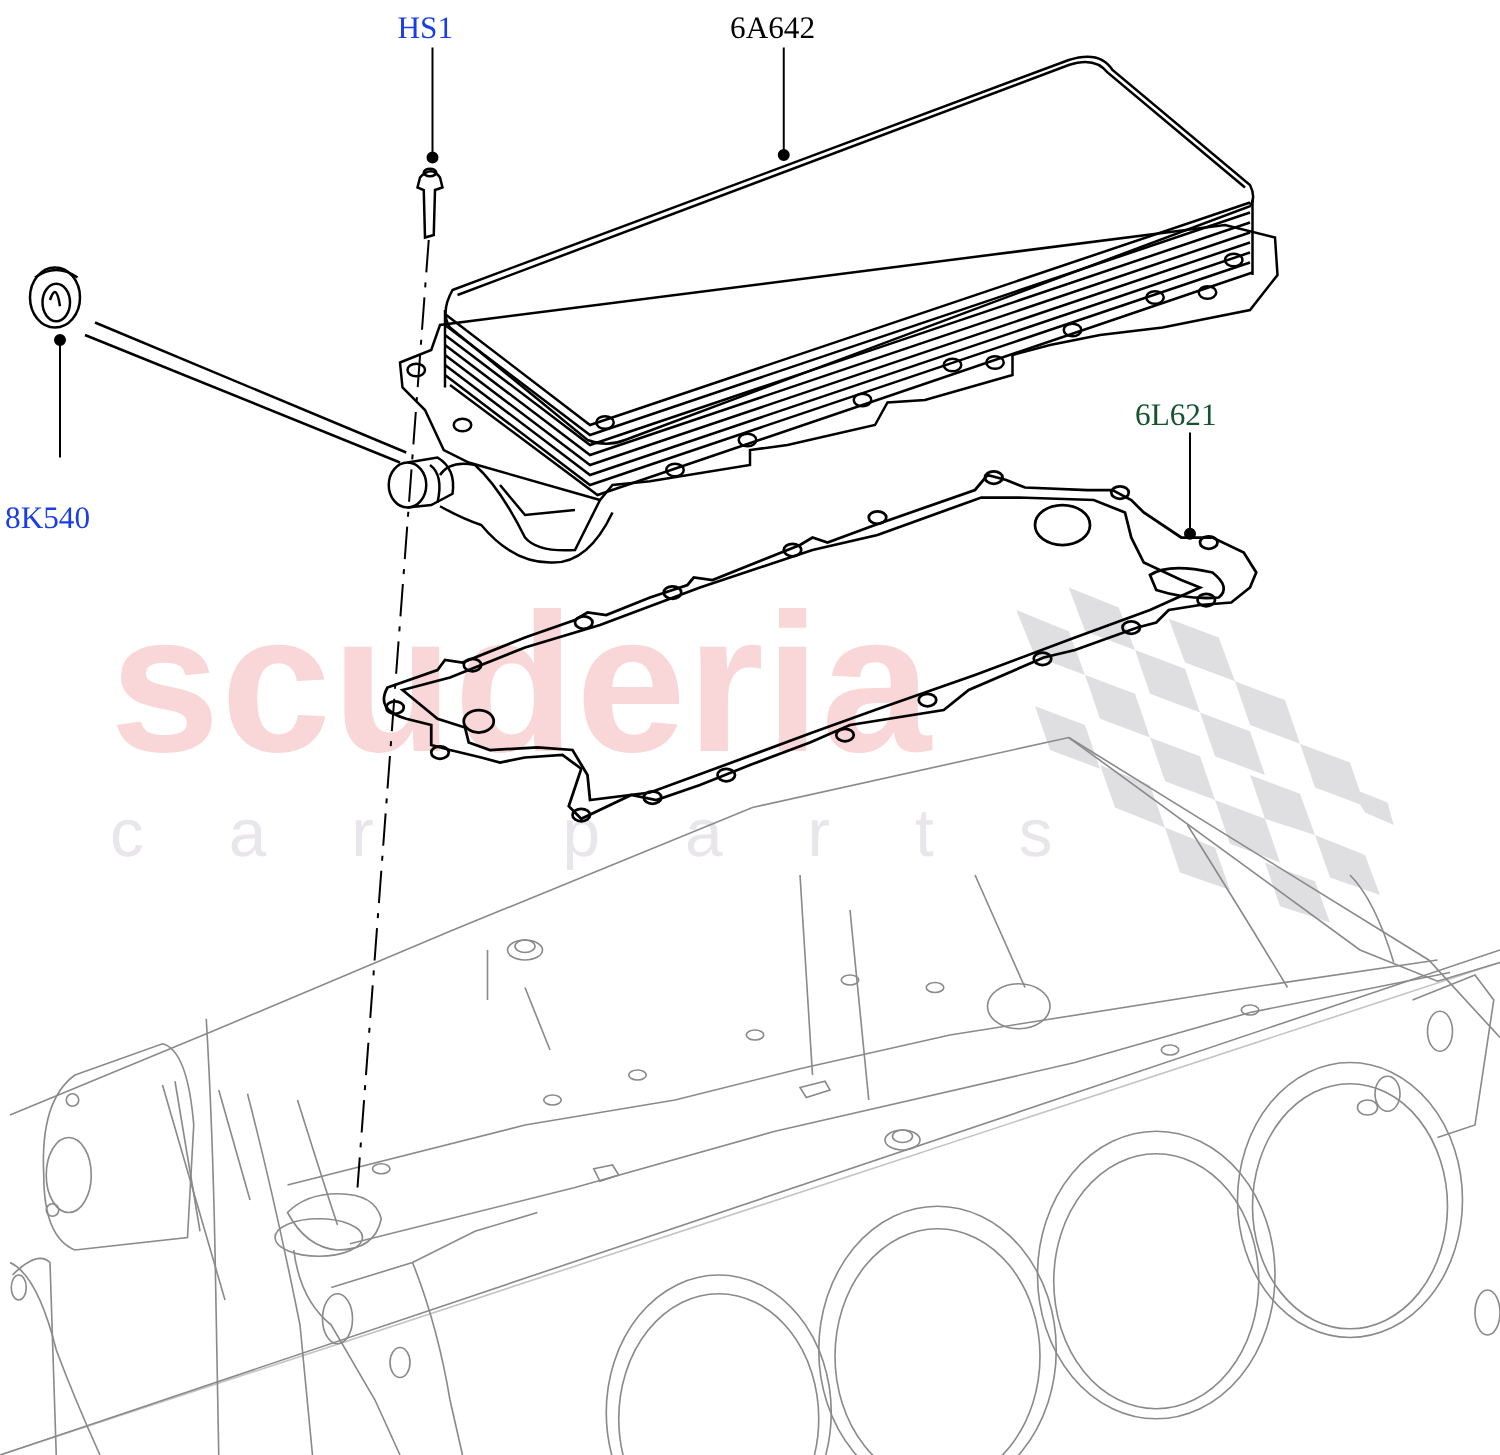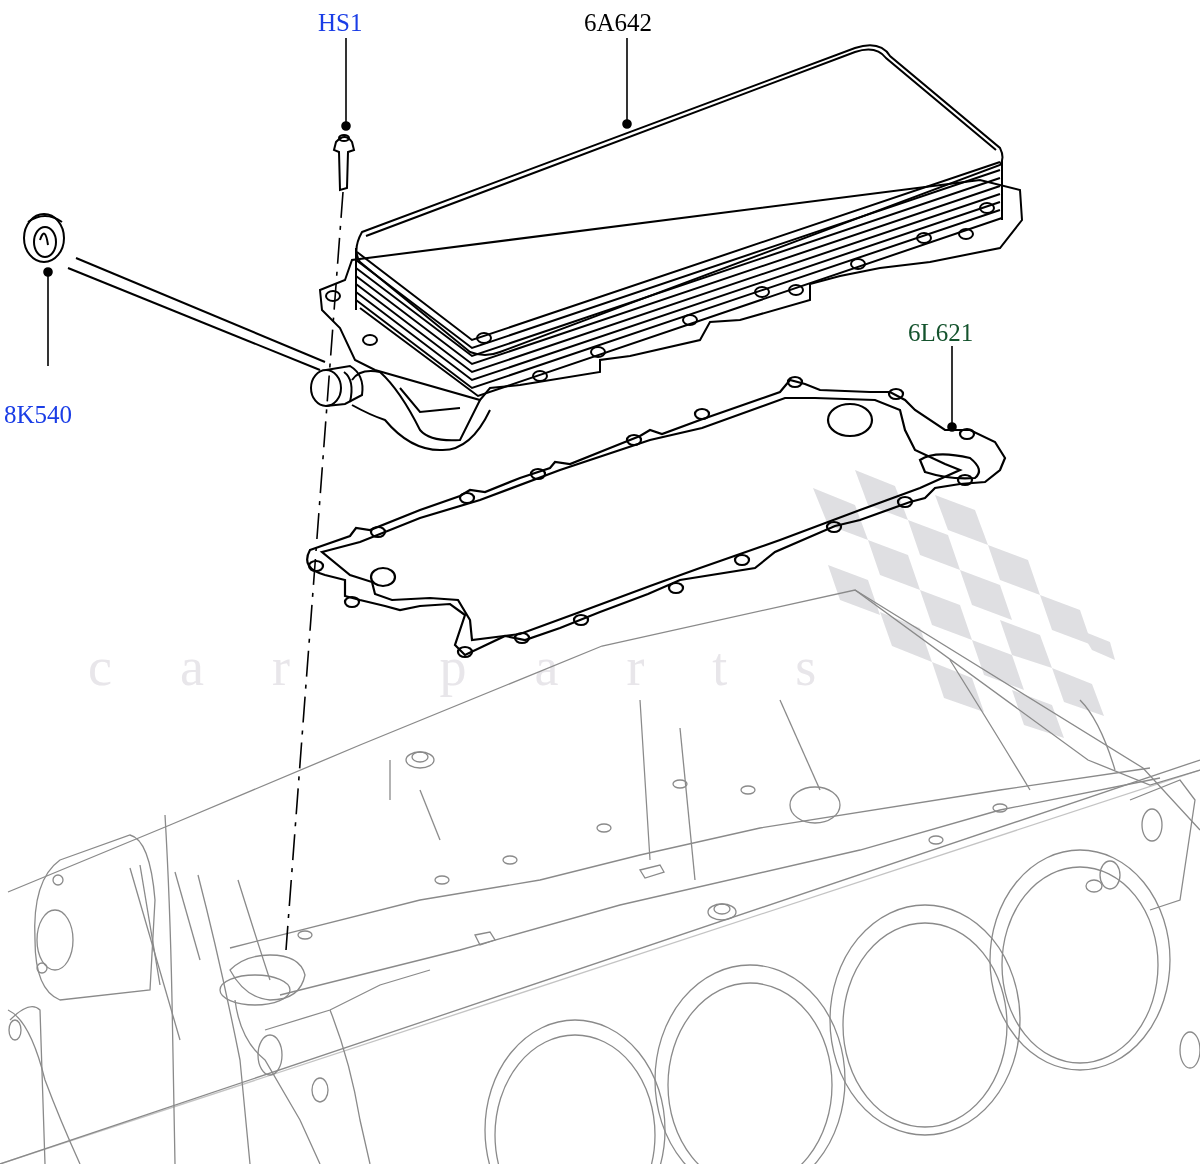--- a/index.html
+++ b/index.html
@@ -29,21 +29,21 @@
       font-size: 158px;
       letter-spacing: 1px;
       color: #f9d6d8;
       line-height: 1;
       white-space: nowrap;
     }
     .watermark-sub {
       position: absolute;
       left: 88px;
       top: 640px;
-      font-family: Liberation Serif, serif;
+      font-family: Liberation Sans, sans-serif;
       font-size: 54px;
       color: #e8e6ea;
       line-height: 1;
       white-space: nowrap;
       letter-spacing: 68px;
     }
     .callout {
       position: absolute;
       font-family: Liberation Serif, serif;
       font-size: 25px;
@@ -51,20 +51,21 @@
       white-space: nowrap;
       cursor: pointer;
     }
     svg { position: absolute; left: 0; top: 0; }
   </style>
 </head>
 <body>
 
 <div class="canvas">
 
+  <div class="watermark-main">scuderia</div>
   <div class="watermark-sub">car parts</div>
 
   <svg width="1200" height="1164" viewBox="0 0 1200 1164">
 
     <g fill="#dcdcdf" opacity="0.9">
       <polygon points="813,488 855,505 868,540 828,525"></polygon>
       <polygon points="855,470 895,486 908,520 868,505"></polygon>
       <polygon points="868,540 908,555 920,590 880,575"></polygon>
       <polygon points="908,520 948,535 960,570 920,555"></polygon>
       <polygon points="935,495 975,510 988,545 948,530"></polygon>

